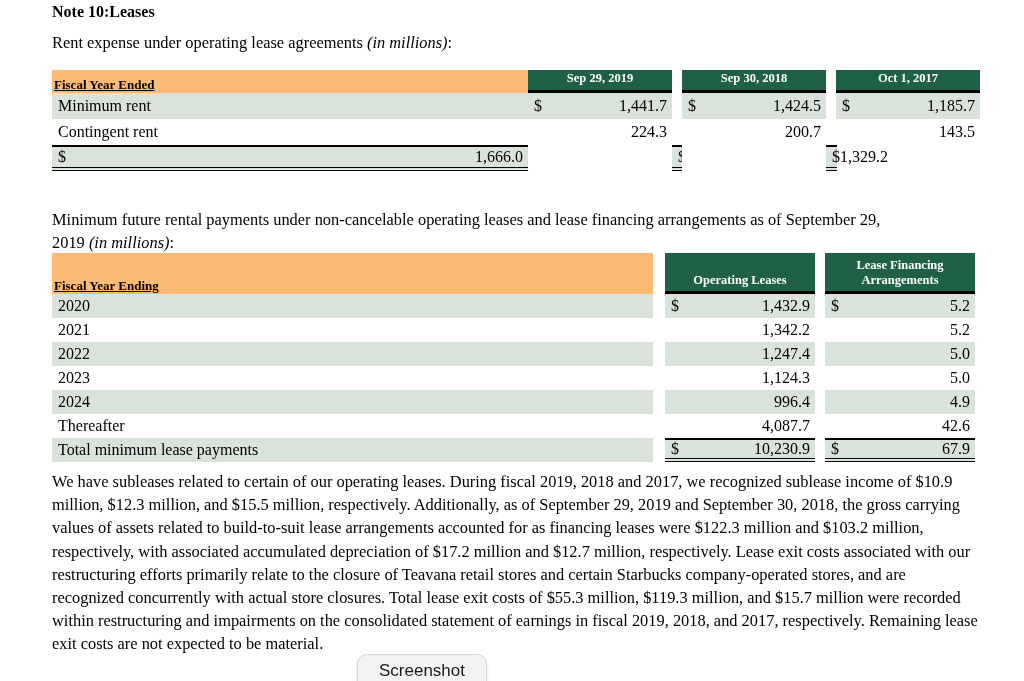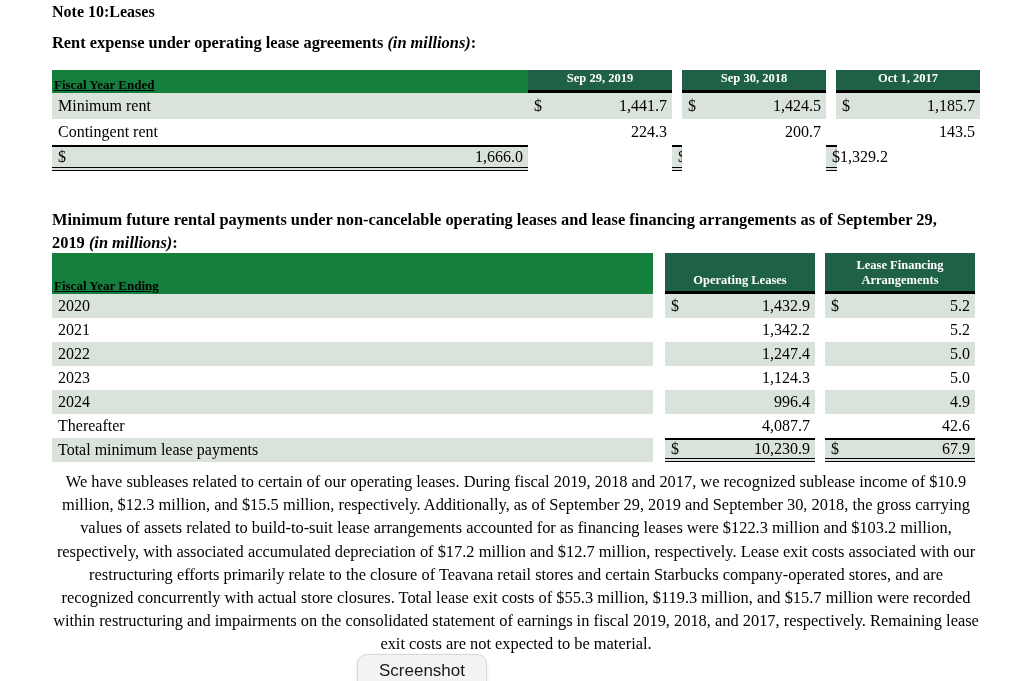--- a/index.html
+++ b/index.html
@@ -10,53 +10,53 @@
   html,body{margin:0;padding:0;}
   body{
     width:1024px;height:681px;overflow:hidden;background:#ffffff;
     font-family:"Liberation Serif",serif;color:#000;
   }
   .page{position:relative;width:1024px;height:681px;background:#fff;}
 
   .note-title{position:absolute;left:52px;top:3px;font-size:16px;font-weight:bold;}
   .note-title .note-sub{}
 
-  .intro{position:absolute;left:52px;font-size:16.4px;font-weight:bold;}
+  .intro{position:absolute;left:52px;font-size:16.4px;}
   #intro1{top:33px;}
   #intro2{top:187px;width:952px;line-height:23px;margin-top:21px;}
   .it{font-style:italic;}
 
   
   .t1{position:absolute;left:52px;top:70px;width:928px;font-size:16px;}
   .t1row{display:grid;grid-template-columns:476px 144px 10px 144px 10px 144px;height:26px;}
   .t1row.thead{height:23px;}
 
   
   .t2{position:absolute;left:52px;top:253px;width:923px;font-size:16px;}
   .t2row{display:grid;grid-template-columns:601px 12px 150px 10px 150px;height:24px;}
   .t2row.thead{height:41px;}
 
   
-  .corner{display:flex;align-items:flex-end;padding-left:2px;background:#15803d;}
+  .corner{display:flex;align-items:flex-end;padding-left:2px;background:#fdba74;}
   .corner-txt{font-weight:bold;font-size:13px;text-decoration:underline;line-height:16px;}
   .ghead{
     background:var(--green);border-bottom:3px solid #000;color:#fff;
     font-weight:bold;font-size:12.5px;line-height:15px;
     display:flex;flex-direction:column;justify-content:flex-end;align-items:center;
     text-align:center;padding-bottom:3px;
   }
   .t1 .ghead{justify-content:center;padding-bottom:4px;}
   .lbl{display:flex;align-items:center;padding-left:6px;}
   .cell{display:flex;align-items:center;justify-content:space-between;padding:0 5px 0 6px;}
   .sp{background:#fff;}
   .shade .lbl,.shade .cell{background:var(--shade);}
   .total .cell{border-top:2px solid #000;border-bottom:4px double #000;}
 
   
-  #para{position:absolute;left:52px;top:470px;width:928px;font-size:16.4px;line-height:23.2px;text-align:center;}
+  #para{position:absolute;left:52px;top:470px;width:928px;font-size:16.4px;line-height:23.2px;text-align:left;}
 
   
   #shot{
     position:absolute;left:357px;top:654px;width:130px;height:42px;
     background:#f3f3f3;border:1px solid #d9d9d9;border-radius:10px;
     box-shadow:0 1px 3px rgba(0,0,0,0.12);
     font-family:"Liberation Sans",sans-serif;font-size:17px;color:#1a1a1a;
     display:flex;justify-content:center;align-items:flex-start;padding-top:6px;
     cursor:default;
   }

